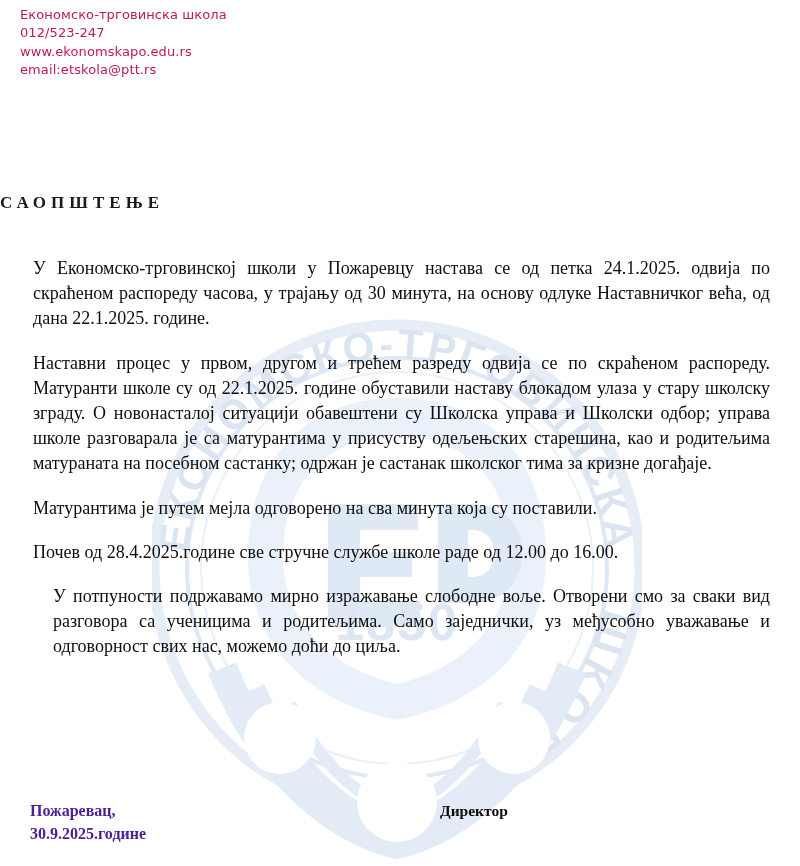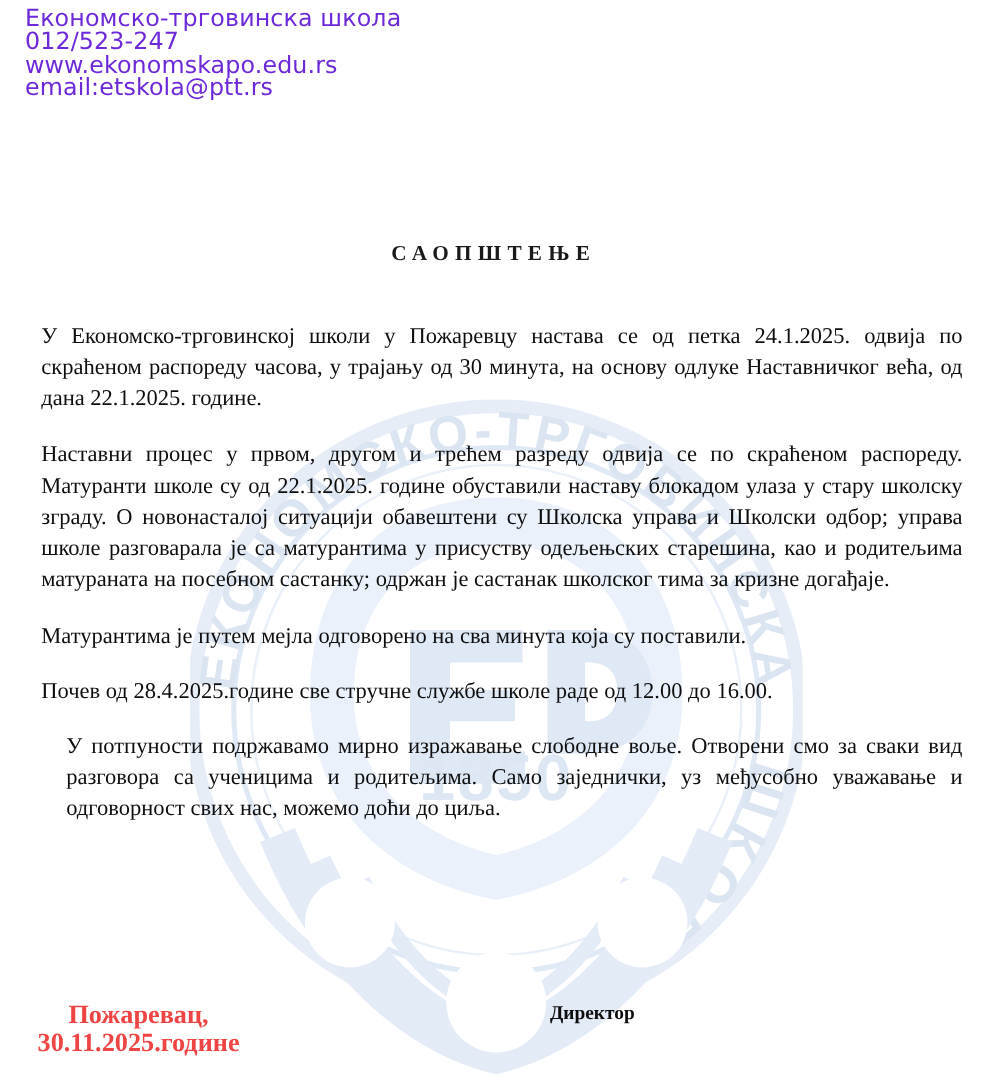--- a/index.html
+++ b/index.html
@@ -31,35 +31,34 @@
   }
   #watermark svg { display: block; width: 100%; height: 100%; }
 
   
   .letterhead {
     position: absolute;
     left: 20px;
     top: 6px;
     z-index: 2;
     font-family: "DejaVu Sans", "Liberation Sans", sans-serif;
-    font-size: 19px;
+    font-size: 13px;
     line-height: 18.4px;
-    color: #6d28d9;
+    color: #be185d;
     letter-spacing: 0.1px;
     white-space: nowrap;
   }
   .letterhead div { white-space: nowrap; }
 
   
   .doc-title {
     position: absolute;
     left: 0;
     top: 193px;
     width: 790px;
-    text-align: center;
     z-index: 2;
     font-family: "Liberation Serif", "DejaVu Serif", serif;
     font-size: 17px;
     font-weight: bold;
     letter-spacing: 5.0px;
     color: #1a1a1a;
   }
 
   
   .body-area {
@@ -86,25 +85,24 @@
     left: 0;
     top: 800px;
     width: 800px;
     height: 60px;
     z-index: 2;
   }
   .footer-left {
     position: absolute;
     left: 30px;
     top: 0;
-    font-size: 21px;
+    font-size: 16px;
     font-weight: bold;
     line-height: 22.5px;
-    color: #ef4444;
-    text-align: center;
+    color: #4c1d95;
   }
   .footer-right {
     position: absolute;
     left: 440px;
     top: 0;
     width: 330px;
     font-size: 15.5px;
     font-weight: bold;
     line-height: 22.5px;
     color: #0d0d0d;
@@ -180,20 +178,20 @@
     <p class="para">У Економско-трговинској школи у Пожаревцу настава се од петка 24.1.2025. одвија по скраћеном распореду часова, у трајању од 30 минута, на основу одлуке Наставничког већа, од дана 22.1.2025. године.</p>
     <p class="para">Наставни процес у првом, другом и трећем разреду одвија се по скраћеном распореду. Матуранти школе су од 22.1.2025. године обуставили наставу блокадом улаза у стару школску зграду. О новонасталој ситуацији обавештени су Школска управа и Школски одбор; управа школе разговарала је са матурантима у присуству одељењских старешина, као и родитељима матураната на посебном састанку; одржан је састанак школског тима за кризне догађаје.</p>
     <p class="para">Матурантима је путем мејла одговорено на сва минута која су поставили.</p>
     <p class="para">Почев од 28.4.2025.године  све стручне службе школе раде од 12.00 до 16.00.</p>
     <p class="para">У потпуности подржавамо мирно изражавање слободне воље. Отворени смо за сваки вид разговора са ученицима и родитељима. Само заједнички, уз међусобно уважавање и одговорност свих нас,  можемо доћи до циља.</p>
   </div>
 
   <div class="footer">
     <div class="footer-left">
       <div class="footer-line">Пожаревац,</div>
-      <div class="footer-line">30.11.2025.године</div>
+      <div class="footer-line">30.9.2025.године</div>
     </div>
     <div class="footer-right">
       <div class="footer-line">Директор</div>
     </div>
   </div>
 
 </div>
 
 </body></html>

